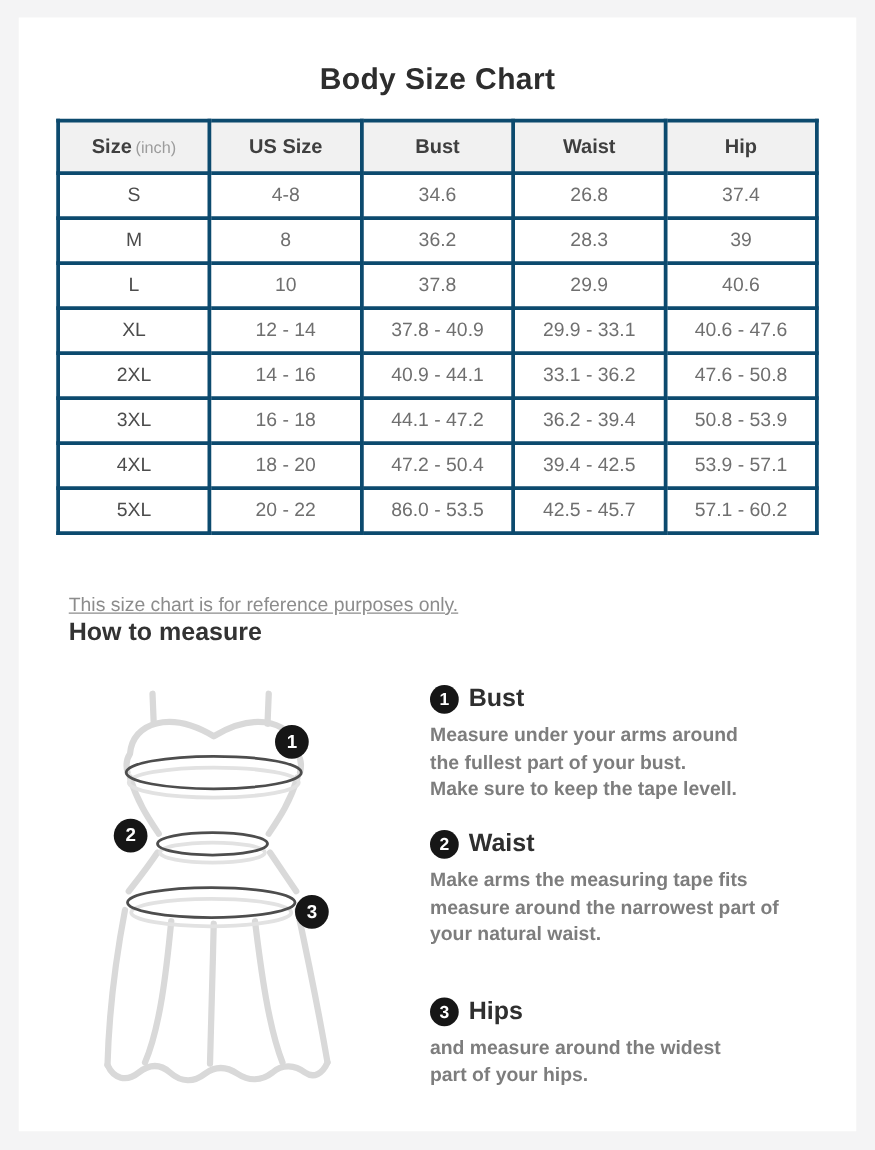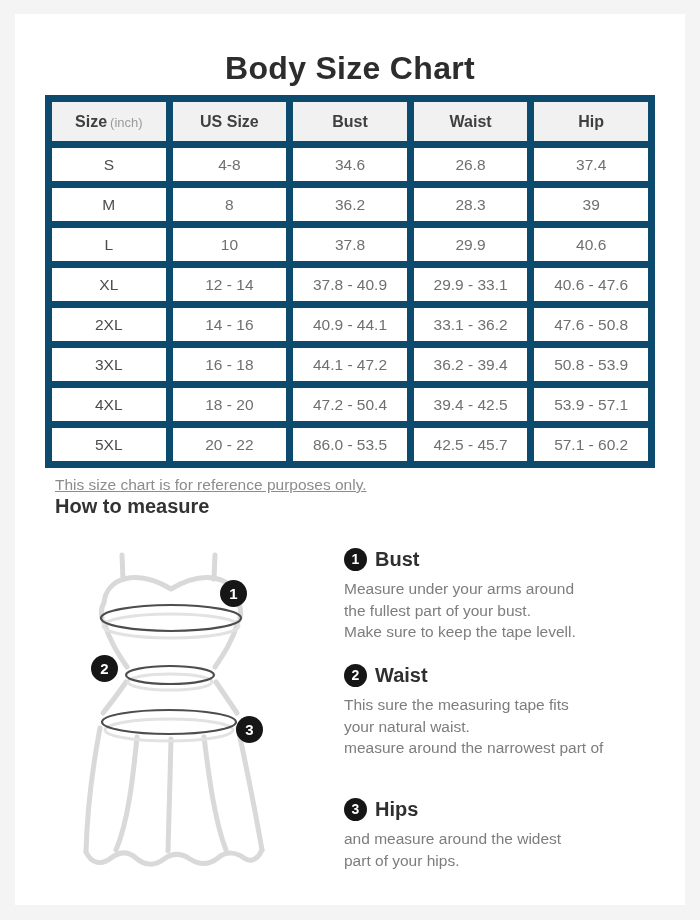--- a/index.html
+++ b/index.html
@@ -9,31 +9,31 @@
     font-family:"Liberation Sans", sans-serif;
     position:relative;
     -webkit-font-smoothing:antialiased;
   }
   .card{
     position:absolute;left:15px;top:14px;width:670px;height:891px;
     background:#ffffff;
   }
   .title{
     position:absolute;top:36px;left:0;width:100%;
-    text-align:center;font-size:32px;font-weight:bold;color:#2d2d2d;
+    text-align:center;font-size:24px;font-weight:bold;color:#2d2d2d;
     letter-spacing:.3px;
   }
   
   table.size-chart{
     position:absolute;left:30px;top:81px;width:610px;
     border-collapse:collapse;table-layout:fixed;
   }
   table.size-chart col{width:20%;}
   table.size-chart th, table.size-chart td{
-    border:7px solid #0c4a6e;text-align:center;vertical-align:middle;
+    border:3px solid #0c4a6e;text-align:center;vertical-align:middle;
     padding:0;
   }
   table.size-chart th{
     background:#f1f1f1;height:39px;font-size:16px;font-weight:bold;color:#3f3f3f;
   }
   .size-unit{font-size:13px;font-weight:normal;color:#9c9c9c;margin-left:3px;}
   table.size-chart td{height:33px;font-size:15.5px;color:#6f6f6f;background:#fff;}
   table.size-chart td.c-size{color:#4c4c4c;}
   
   .h2m-heading{
@@ -62,21 +62,21 @@
   .step.s1{top:533px;}
   .step.s2{top:649px;}
   .step.s3{top:783px;}
   .step-head{display:flex;align-items:center;height:24px;}
   .badge{
     width:23px;height:23px;border-radius:50%;flex:0 0 23px;
     background:#161616;color:#ffffff;font-size:14px;font-weight:bold;
     display:flex;align-items:center;justify-content:center;
   }
   .step-title{margin-left:8px;font-size:20px;font-weight:bold;color:#2f2f2f;}
-  .step-lines{margin-top:7px;font-size:15.5px;line-height:21.5px;color:#7d7d7d;}
+  .step-lines{margin-top:7px;font-size:15.5px;line-height:21.5px;color:#7d7d7d;font-weight:bold;}
 </style>
 </head>
 <body>
 
 <div class="card">
 
   <div class="title">Body Size Chart</div>
 
   <table class="size-chart">
     <colgroup>
@@ -213,23 +213,23 @@
       <div>Make sure to keep the tape levell.</div>
     </div>
   </div>
 
   <div class="step s2">
     <div class="step-head">
       <span class="badge">2</span>
       <span class="step-title">Waist</span>
     </div>
     <div class="step-lines">
-      <div>This sure the measuring tape fits</div>
+      <div>Make arms the measuring tape fits</div>
+      <div>measure around the narrowest part of</div>
       <div>your natural waist.</div>
-      <div>measure around the narrowest part of</div>
     </div>
   </div>
 
   <div class="step s3">
     <div class="step-head">
       <span class="badge">3</span>
       <span class="step-title">Hips</span>
     </div>
     <div class="step-lines">
       <div>and measure around the widest</div>

